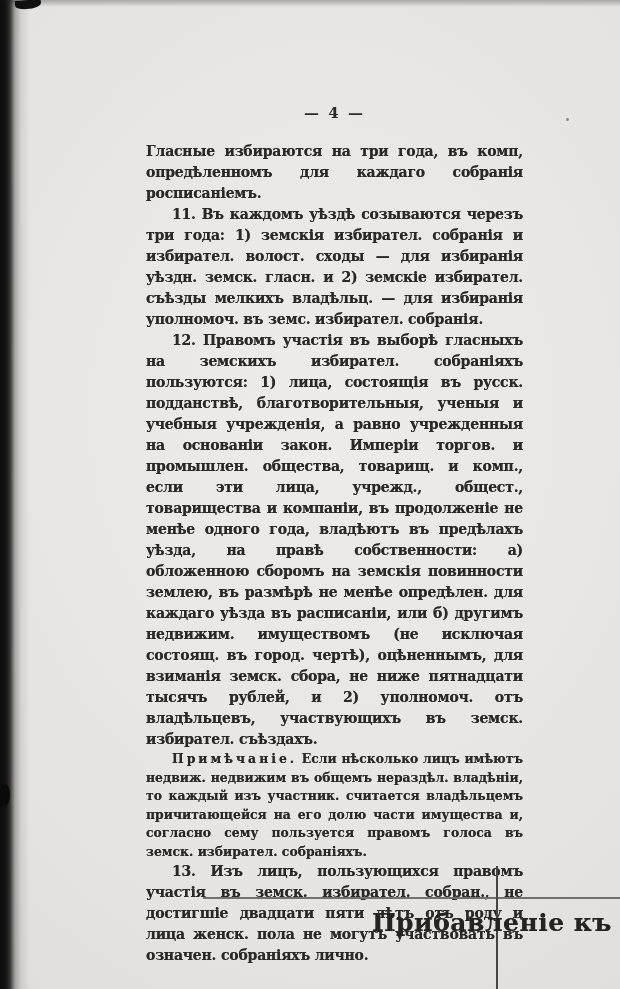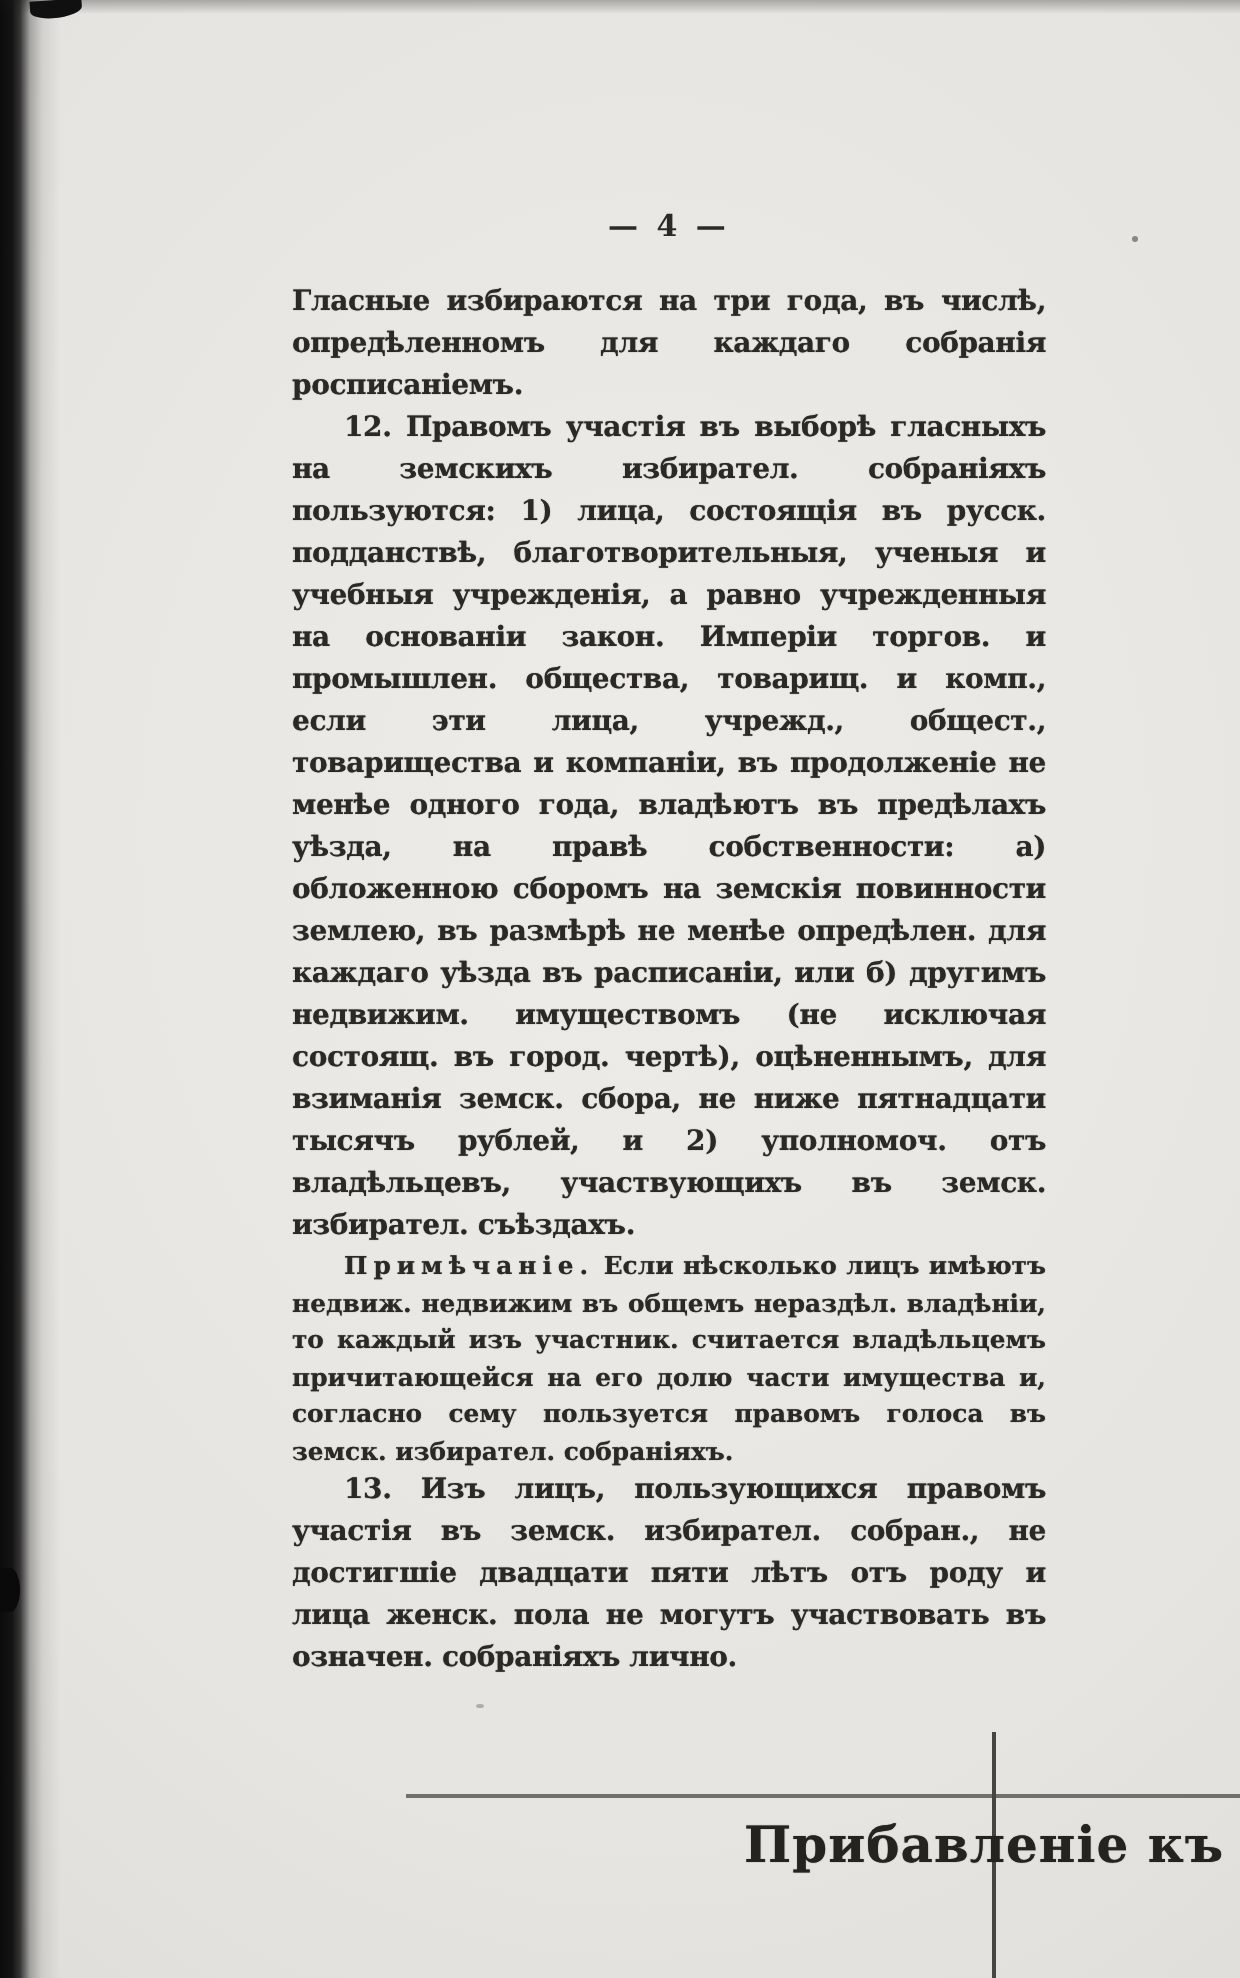--- a/index.html
+++ b/index.html
@@ -82,21 +82,22 @@
   <div class="edge-left"></div>
   <div class="edge-top"></div>
   <div class="mark-top"></div>
   <div class="mark-left"></div>
   <div class="speck-a"></div>
   <div class="speck-b"></div>
 
   <div class="page-number">— 4 —</div>
 
   <div class="text-block">
-    <p class="no-indent">Гласные избираются на три года, въ числѣ, опредѣленномъ для каждаго собранія росписаніемъ.</p>
+    <p class="no-indent">Гласные избираются на три года, въ комп, опредѣленномъ для каждаго собранія росписаніемъ.</p>
+    <p>11. Въ каждомъ уѣздѣ созываются черезъ три года: 1) земскія избирател. собранія и избирател. волост. сходы — для избиранія уѣздн. земск. гласн. и 2) земскіе избирател. съѣзды мелкихъ владѣльц. — для избиранія уполномоч. въ земс. избирател. собранія.</p>
     <p>12. Правомъ участія въ выборѣ гласныхъ на земскихъ избирател. собраніяхъ пользуются: 1) лица, состоящія въ русск. подданствѣ, благотворительныя, ученыя и учебныя учрежденія, а равно учрежденныя на основаніи закон. Имперіи торгов. и промышлен. общества, товарищ. и комп., если эти лица, учрежд., общест., товарищества и компаніи, въ продолженіе не менѣе одного года, владѣютъ въ предѣлахъ уѣзда, на правѣ собственности: а) обложенною сборомъ на земскія повинности землею, въ размѣрѣ не менѣе опредѣлен. для каждаго уѣзда въ расписаніи, или б) другимъ недвижим. имуществомъ (не исключая состоящ. въ город. чертѣ), оцѣненнымъ, для взиманія земск. сбора, не ниже пятнадцати тысячъ рублей, и 2) уполномоч. отъ владѣльцевъ, участвующихъ въ земск. избирател. съѣздахъ.</p>
     <p class="note"><span class="note-label">Примѣчаніе.</span> <span>Если нѣсколько лицъ имѣютъ недвиж. недвижим въ общемъ нераздѣл. владѣніи, то каждый изъ участник. считается владѣльцемъ причитающейся на его долю части имущества и, согласно сему пользуется правомъ голоса въ земск. избирател. собраніяхъ.</span></p>
     <p>13. Изъ лицъ, пользующихся правомъ участія въ земск. избирател. собран., не достигшіе двадцати пяти лѣтъ отъ роду и лица женск. пола не могутъ участвовать въ означен. собраніяхъ лично.</p>
   </div>
 
   <div class="footer-rule"></div>
   <div class="footer-vline"></div>
   <div class="footer-text">Прибавленіе къ 31 №</div>
 
 </div>

